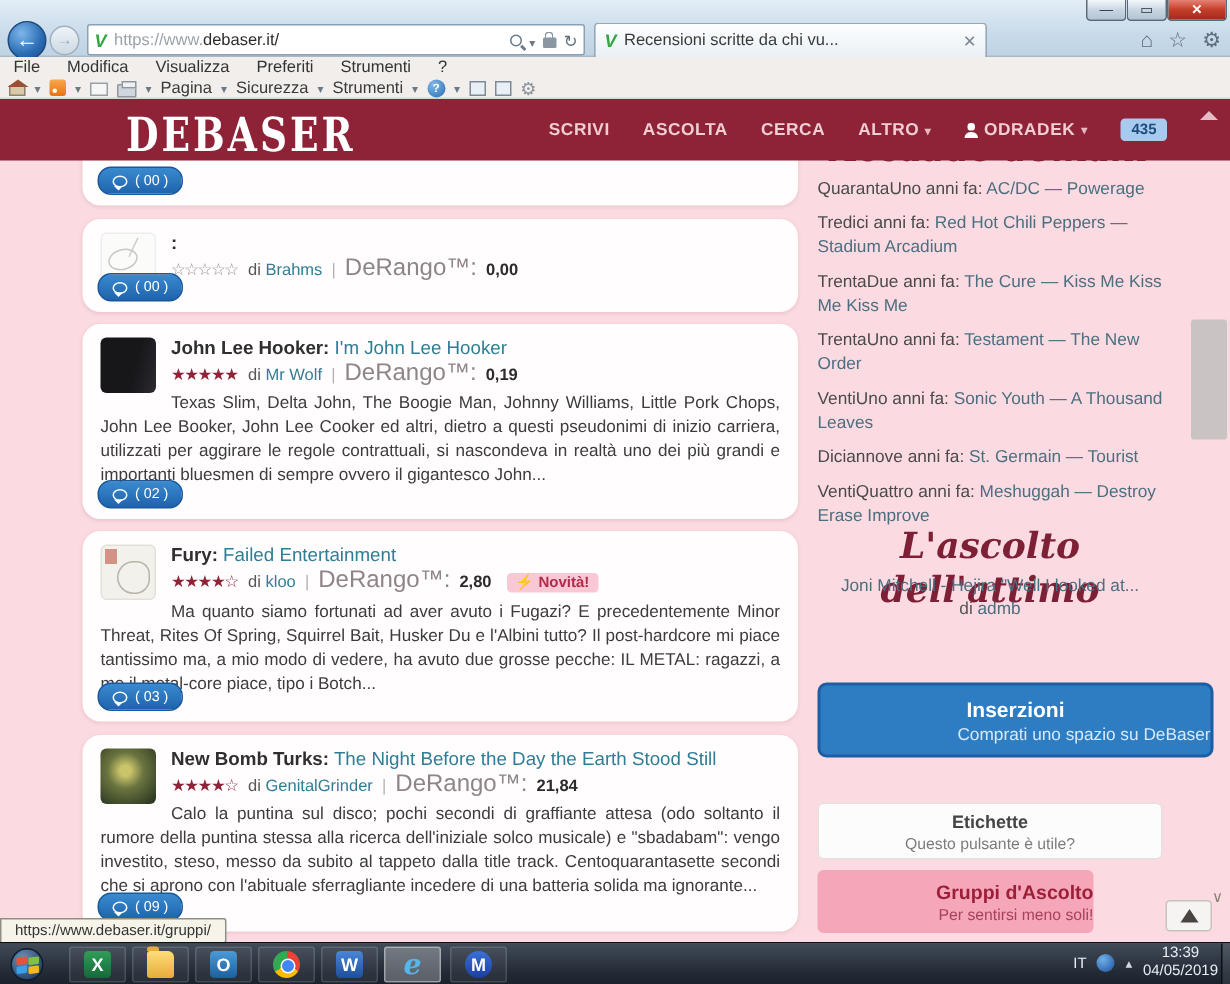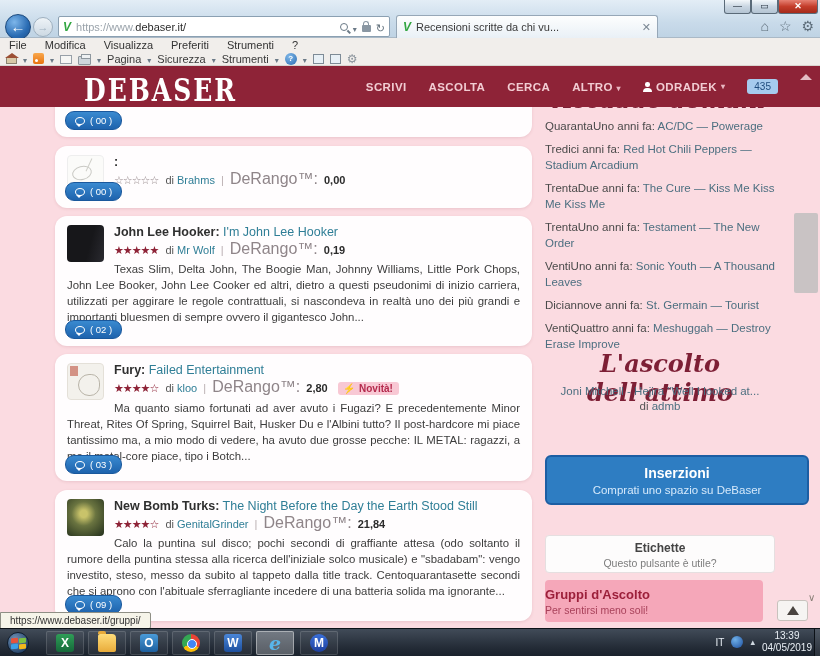--- a/index.html
+++ b/index.html
@@ -69,21 +69,21 @@
   .siteheader { position:absolute; left:0; top:66px; width:820px; height:41px; background:#8e2337; z-index:5; }
   .logo { position:absolute; left:84px; top:6px; color:#fff; font-family:"DejaVu Serif", serif;
     font-size:25px; font-weight:bold; letter-spacing:2px; transform:scaleY(1.25); transform-origin:top; }
   .sitenav { position:absolute; right:42px; top:13px; display:flex; align-items:center; gap:22px; }
   .sitenav a { color:#f2cdd3; font-size:11.5px; font-weight:bold; text-decoration:none; letter-spacing:.4px; }
   .usr { display:flex; align-items:center; gap:4px; color:#fff; }
   .person { width:9px; height:9px; position:relative; display:inline-block; }
   .person::before { content:""; position:absolute; left:2.2px; top:0; width:4.5px; height:4.5px; background:#fff; border-radius:50%; }
   .person::after { content:""; position:absolute; left:0; bottom:-1px; width:9px; height:4.5px; background:#fff; border-radius:4px 4px 0 0; }
   .navcaret { color:#e8b7c0; font-size:8px; }
-  .badge435 { background:#a6cbee; color:#1f4c7e; font-size:10px; font-weight:normal;
+  .badge435 { background:#a6cbee; color:#1f4c7e; font-size:10px; font-weight:bold;
     padding:2px 7px; border-radius:3px; }
   .scroll-up { position:absolute; right:8px; top:8px; width:0; height:0; z-index:6;
     border-left:6px solid transparent; border-right:6px solid transparent; border-bottom:6px solid #e3bcc4; }
 
   
   .page { position:absolute; left:0; top:66px; width:820px; height:562px; background:#fbdbe1; }
   .card { position:absolute; left:55px; width:477px; background:#fffdfe; border-radius:12px;
     box-shadow:0 1px 3px rgba(120,40,60,.12); padding:8px 12px; overflow:hidden; }
   .thumb { float:left; width:37px; height:37px; border-radius:4px; margin:1px 10px 4px 0; }
   .t-dark { background:linear-gradient(105deg,#17171a 60%,#2a2a30); }
@@ -127,27 +127,27 @@
     font-family:"DejaVu Serif", serif; font-style:italic; font-weight:bold; font-size:24px; color:#7d1f35; }
   .joni { position:absolute; left:545px; top:318px; width:230px; text-align:center; font-size:11.5px; line-height:15px; }
   .joni a { color:#4c6f80; }
   .byline { position:absolute; left:545px; top:334px; width:230px; text-align:center; font-size:11.5px; color:#555; }
   .byline a { color:#4c6f80; }
   .bestof { position:absolute; left:545px; top:358px; width:230px; text-align:center; font-size:11.5px;margin-top:44px; }
   .bestof a { color:#4c6f80; }
   .btn-ins { position:absolute; left:545px; top:389px; width:264px; height:50px; background:#2e7dc2;
     border:2px solid #1c5ea3; border-radius:6px; color:#fff; text-align:center; padding-top:8px; }
   .btn-ins .t1 { font-size:14px; font-weight:bold; }
-  .btn-ins .t2 { font-size:11.5px; color:#d5e9fb; margin-top:3px; }
+  .btn-ins .t2 { font-size:11.5px; color:#d5e9fb; margin-top:3px;text-align:right; }
   .btn-eti { position:absolute; left:545px; top:469px; width:230px; height:38px; background:#fdfcfc;
     border:1px solid #e5dfe0; border-radius:4px; text-align:center; padding-top:5px; }
   .btn-eti .t1 { font-size:12px; font-weight:bold; color:#444; }
   .btn-eti .t2 { font-size:10.5px; color:#7c7c7c; margin-top:2px; }
-  .btn-gru { position:absolute; left:545px; top:514px; width:218px; height:42px; background:#f5a7b9;
-    border-radius:4px; text-align:left; padding-top:7px; }
+  .btn-gru { position:absolute; left:545px; top:514px; width:184px; height:42px; background:#f5a7b9;
+    border-radius:4px; text-align:right; padding-top:7px; }
   .btn-gru .t1 { font-size:13px; font-weight:bold; color:#9c1f3a; }
   .btn-gru .t2 { font-size:10.5px; color:#a8415a; margin-top:2px; }
 
   .scroll-thumb { position:absolute; left:794px; top:147px; width:24px; height:80px; background:#c9c3c4; border-radius:2px; }
   .corner-widget { position:absolute; left:777px; top:534px; width:31px; height:21px; background:#f6f4f2;
     border:1px solid #c8c2bd; border-radius:3px; }
   .corner-widget .pic { position:absolute; left:9px; top:5px; width:0; height:0;
     border-left:6px solid transparent; border-right:6px solid transparent; border-bottom:9px solid #4a4440; }
   .corner-chev { position:absolute; left:808px; top:526px; color:#8a8078; font-size:10px; }
 

